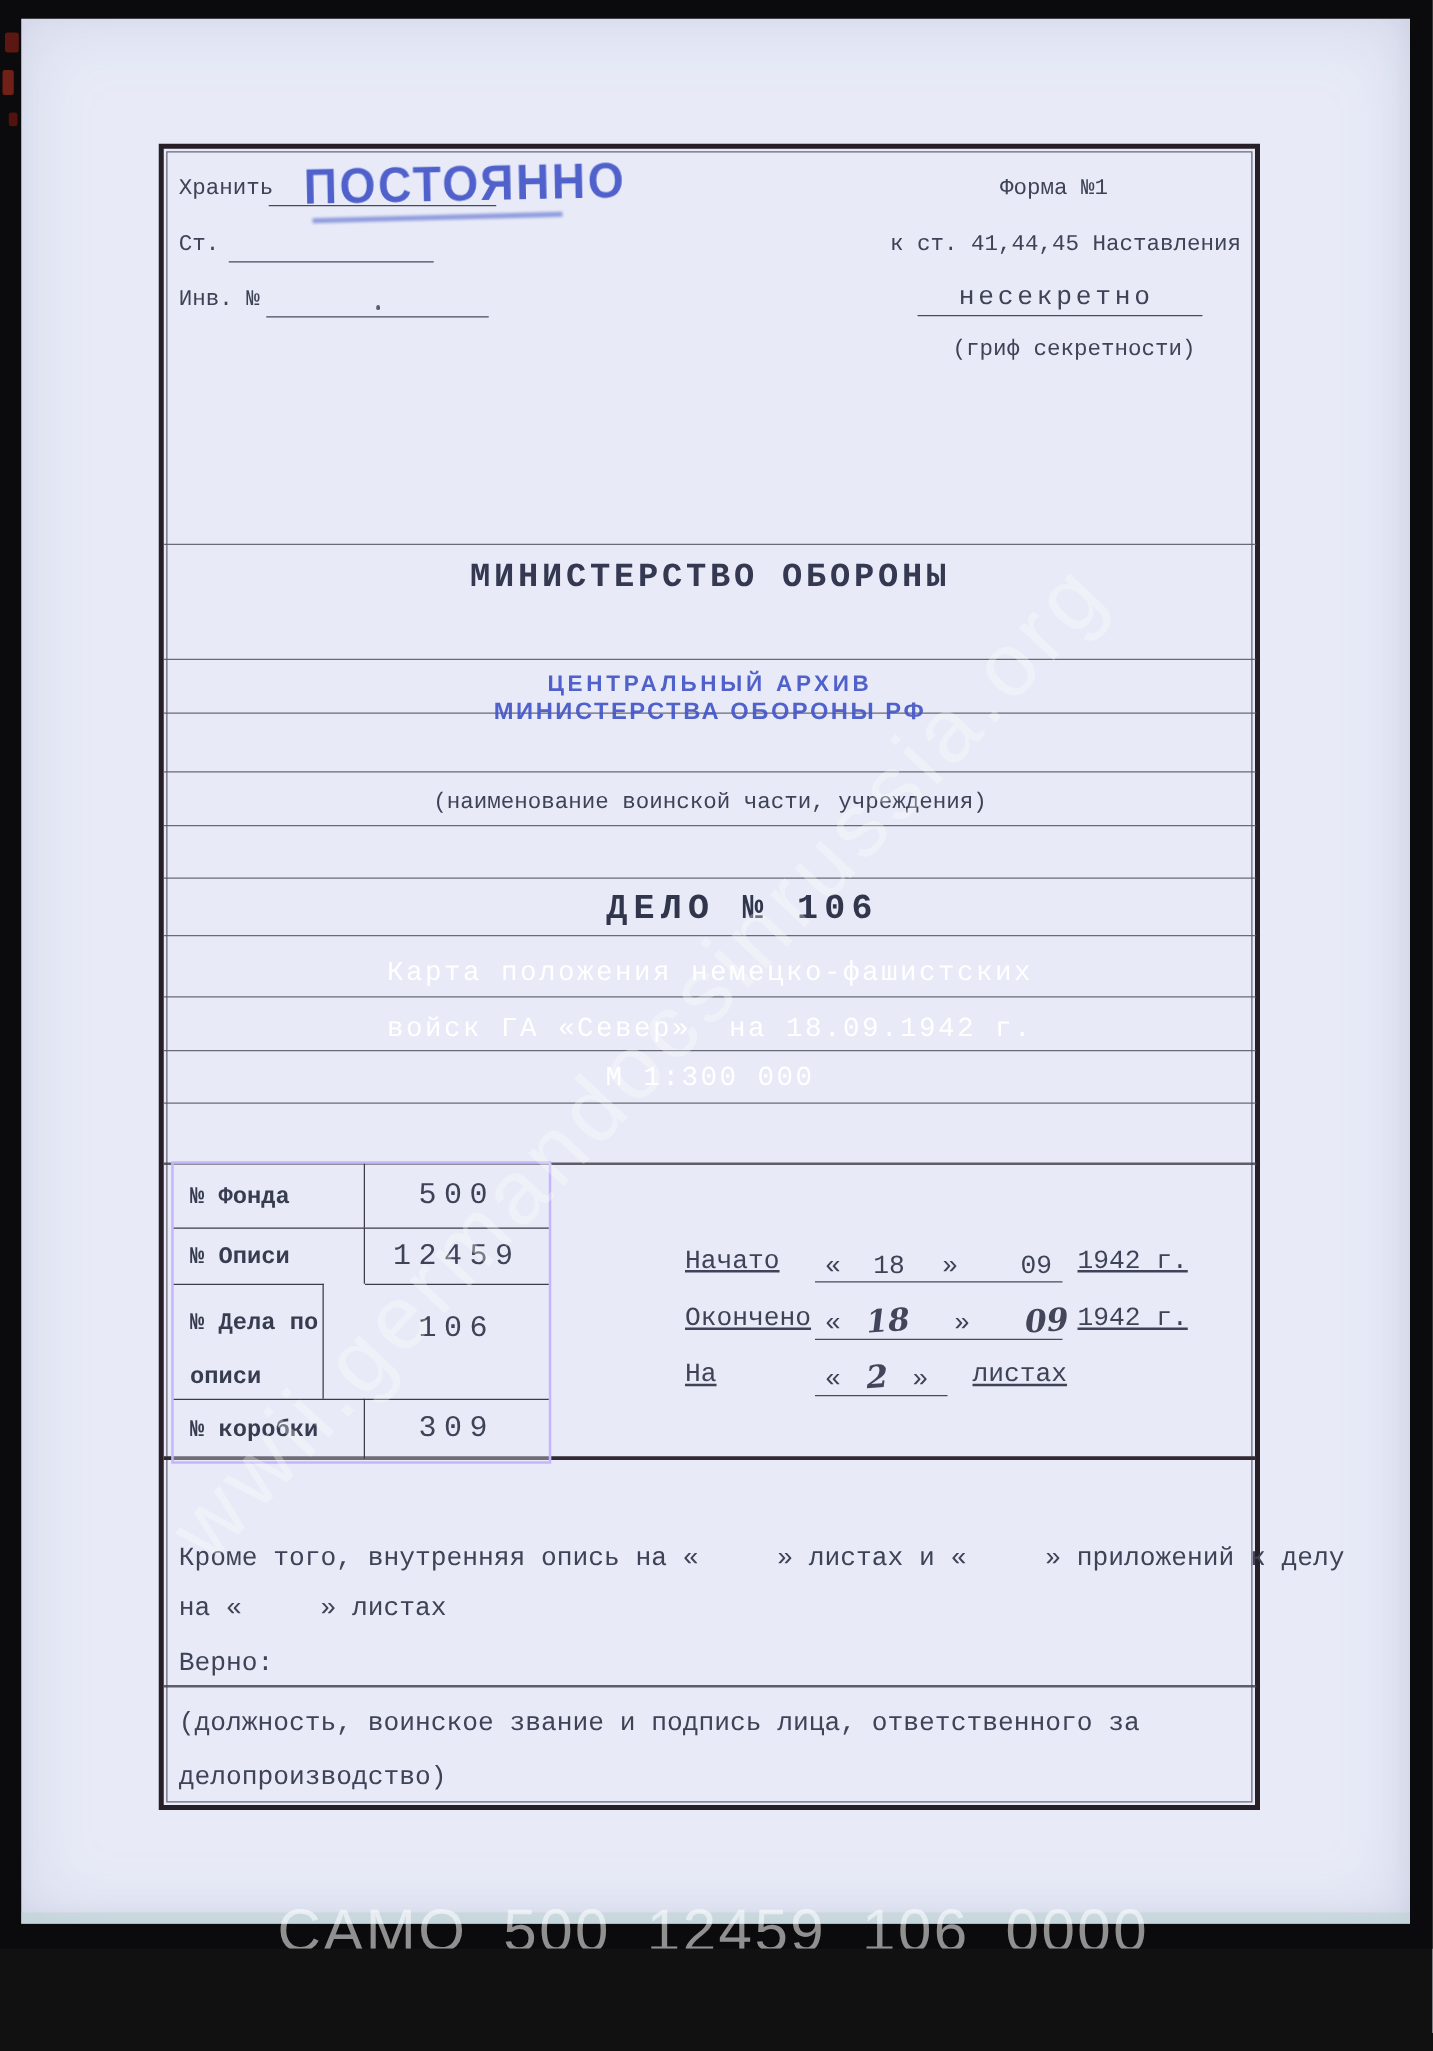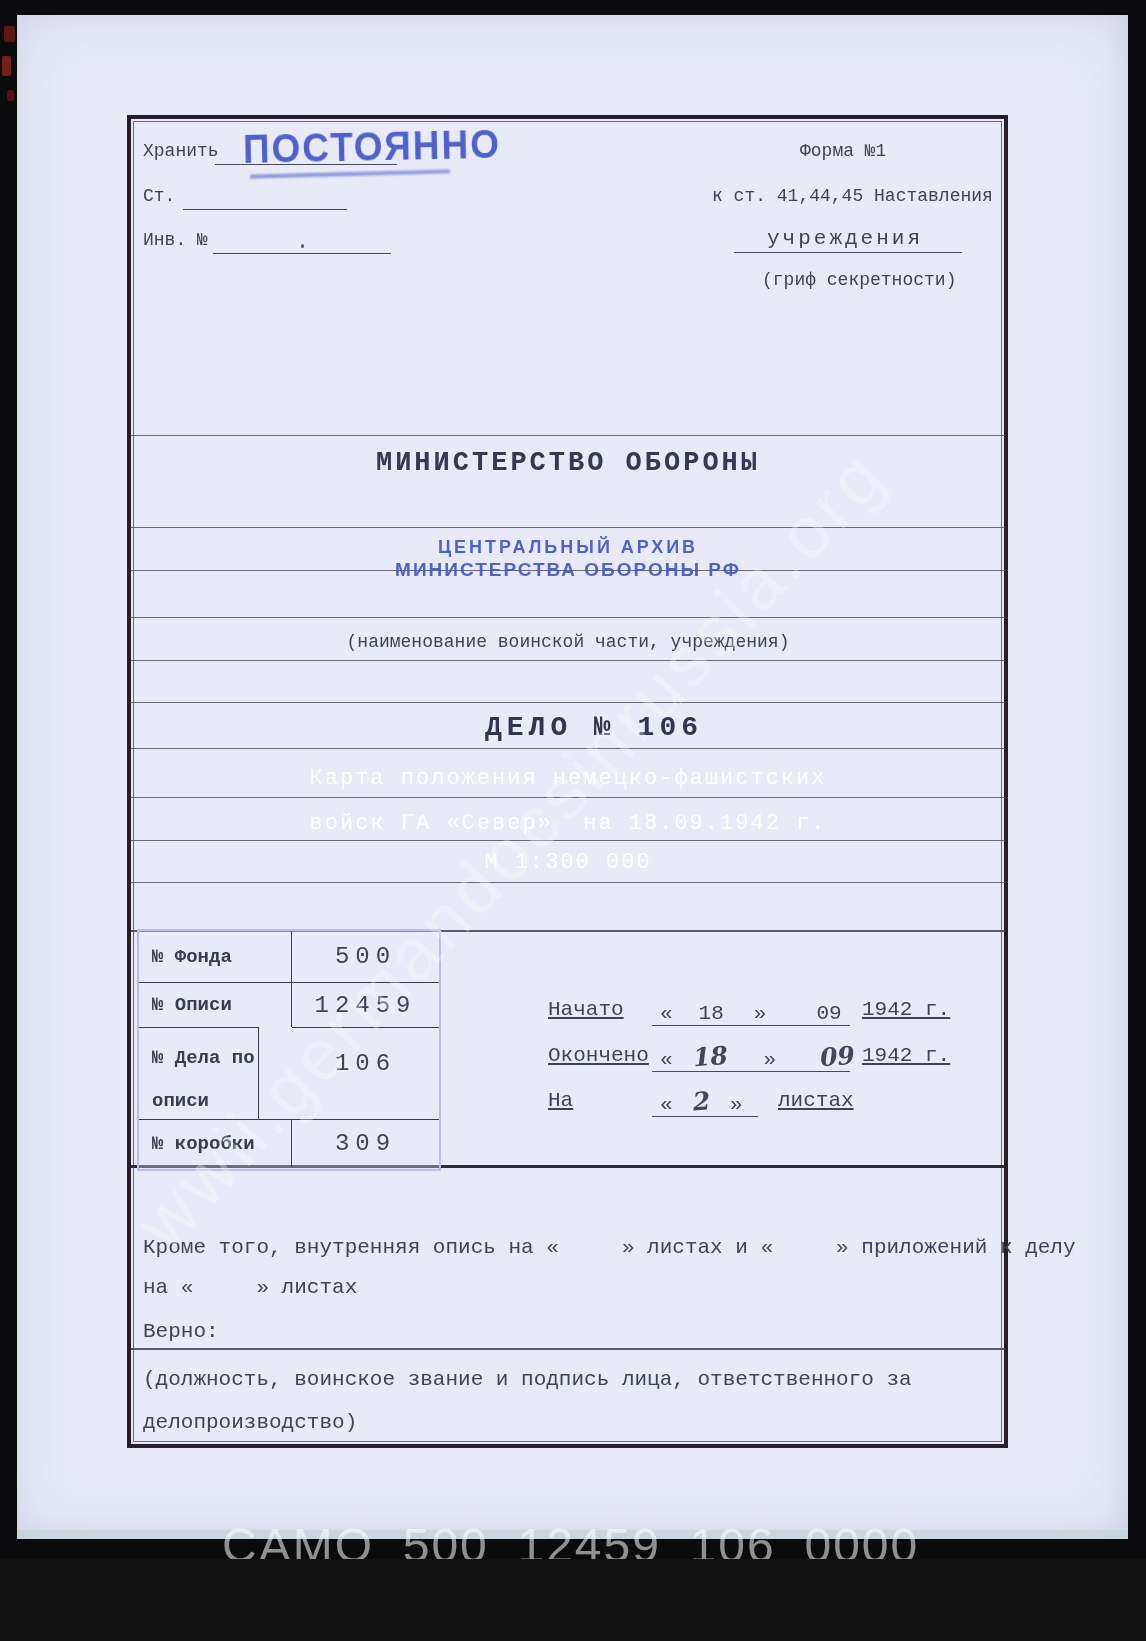--- a/index.html
+++ b/index.html
@@ -98,21 +98,21 @@
 
   <div class="t" style="left:143px;top:186px">Ст.</div>
   <div class="blank-ul" style="left:183px;top:185px;width:164px;height:24px"></div>
 
   <div class="t" style="left:143px;top:230px">Инв. №</div>
   <div class="blank-ul" style="left:213px;top:229px;width:178px;height:24px"></div>
   <div class="speck" style="left:301px;top:244px;width:3px;height:4px;background:#3f4358;"></div>
 
   <div class="t" style="left:800px;top:141px">Форма №1</div>
   <div class="t" style="left:712px;top:186px">к ст. 41,44,45 Наставления</div>
-  <div class="t nesekretno" style="left:767px;top:227px">учреждения</div>
+  <div class="t nesekretno" style="left:767px;top:227px">несекретно</div>
   <div class="blank-ul" style="left:734px;top:226px;width:228px;height:26px"></div>
   <div class="t" style="left:762px;top:270px">(гриф секретности)</div>
 
   <div class="t center ministry" style="top:448px">МИНИСТЕРСТВО ОБОРОНЫ</div>
 
   <div class="stamp stamp-arc1">ЦЕНТРАЛЬНЫЙ АРХИВ</div>
   <div class="stamp stamp-arc2">МИНИСТЕРСТВА ОБОРОНЫ РФ</div>
 
   <div class="t center" style="top:632px">(наименование воинской части, учреждения)</div>
 

